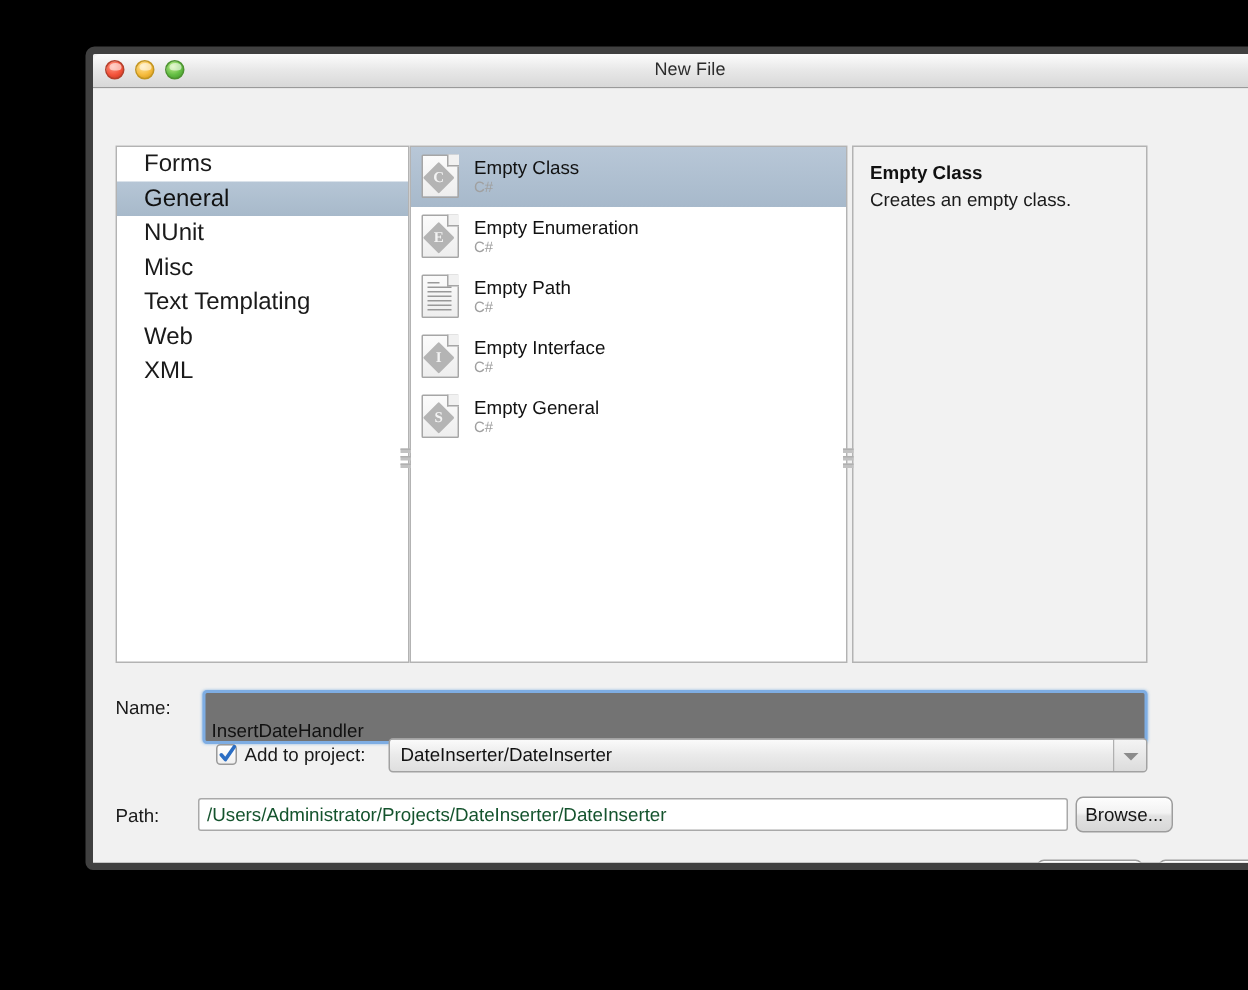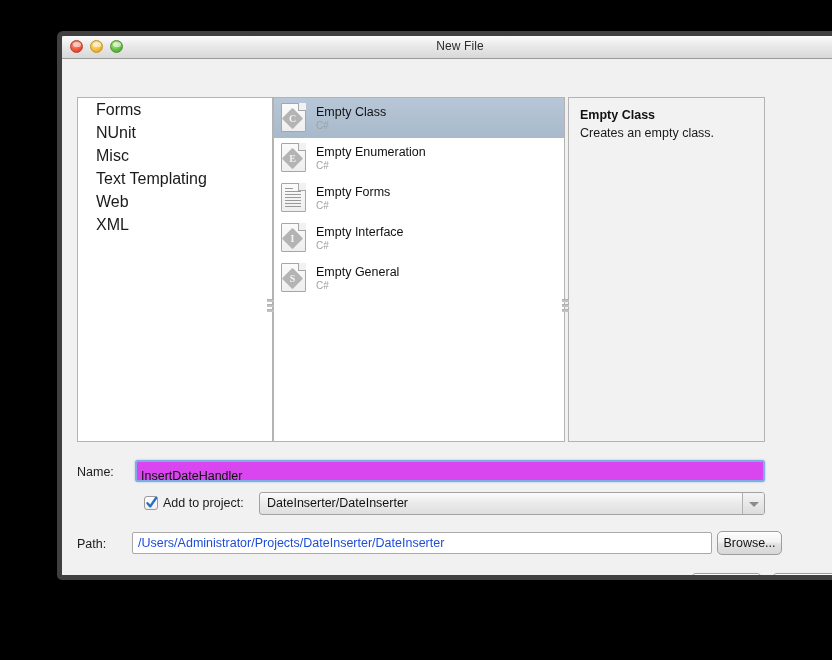--- a/index.html
+++ b/index.html
@@ -256,24 +256,24 @@
     white-space: nowrap;
     text-align: center;
   }
 
   .name-row { left: 15px; top: 401px; width: 688px; }
   .name-label { position: absolute; left: 0; top: 5px; }
   .txt {
     position: absolute;
     box-sizing: border-box;
     height: 22px;
-    background: #d946ef;
+    background: #737373;
     font-size: 12.5px;
     color: #111111;
-    padding: 5px 4px;
+    padding: 16px 4px;
     line-height: 20px;
     white-space: nowrap;
     overflow: hidden;
   }
   .txt.focused {
     left: 58px;
     top: 0;
     width: 630px;
     border: 2px solid #7eade3;
     border-radius: 3px;
@@ -340,21 +340,21 @@
     position: absolute;
     left: 55px;
     top: 0;
     width: 580px;
     height: 22px;
     box-sizing: border-box;
     border: 1px solid #a9a9a9;
     border-radius: 2px;
     background: #ffffff;
     font-size: 12.5px;
-    color: #1d4ed8;
+    color: #14532d;
     padding: 0 5px;
     line-height: 20px;
     white-space: nowrap;
     overflow: hidden;
   }
 
   .btn {
     box-sizing: border-box;
     background: linear-gradient(to bottom, #fdfdfd 0%, #f2f2f2 45%, #e2e2e2 55%, #d7d7d7 100%);
     border: 1px solid #9d9d9d;
@@ -399,20 +399,21 @@
       <div class="light yellow"></div>
       <div class="light green"></div>
     </div>
     <div class="title-text">New File</div>
   </div>
 
   <div class="content">
 
     <div class="panel cat-panel">
       <div class="cat-item">Forms</div>
+      <div class="cat-item selected">General</div>
       <div class="cat-item">NUnit</div>
       <div class="cat-item">Misc</div>
       <div class="cat-item">Text Templating</div>
       <div class="cat-item">Web</div>
       <div class="cat-item">XML</div>
     </div>
 
     <div class="panel tpl-panel">
 
       <div class="tpl-item selected">
@@ -446,21 +447,21 @@
             <i class="short"></i>
               <i></i>
               <i></i>
               <i></i>
               <i></i>
               <i></i>
               <i></i>
           </div>
         </div>
         <div class="tpl-text">
-          <div class="tpl-name">Empty Forms</div>
+          <div class="tpl-name">Empty Path</div>
           <div class="tpl-lang">C#</div>
         </div>
       </div>
 
       <div class="tpl-item">
         <div class="tpl-icon">
           <div class="doc"></div>
           <div class="diamond"></div>
           <div class="diamond-letter">I</div>
         </div>

